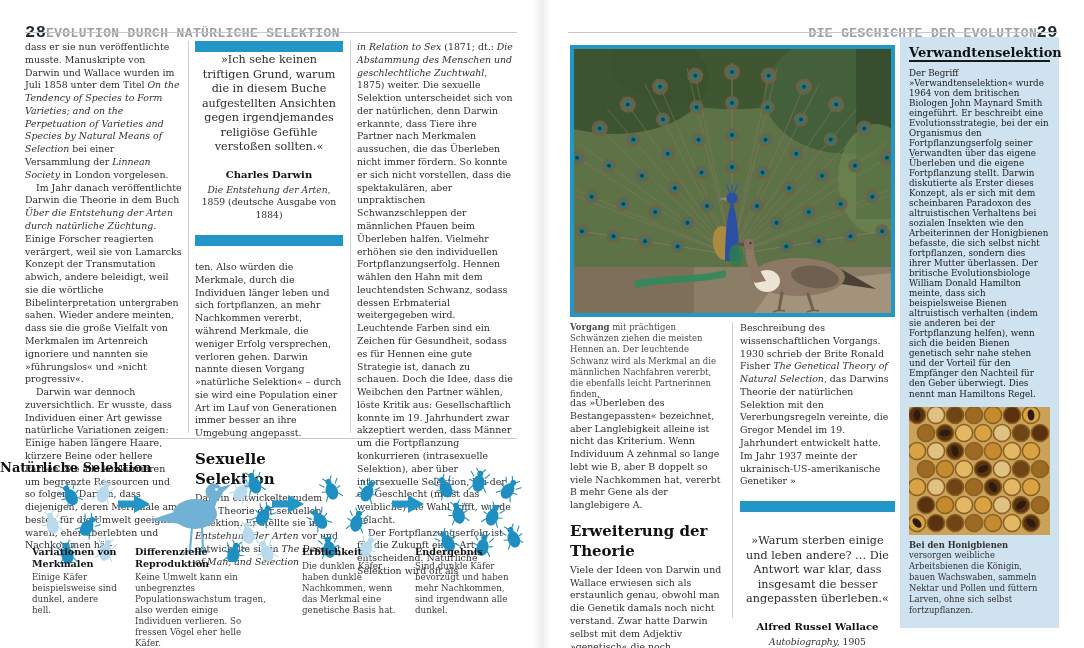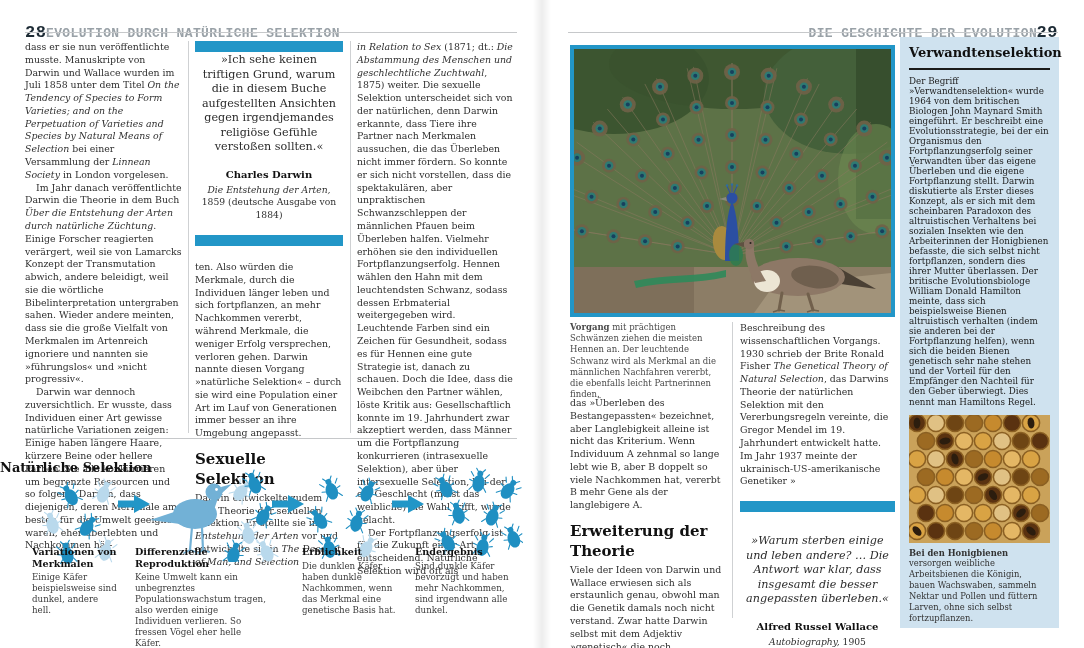--- a/index.html
+++ b/index.html
@@ -24,21 +24,21 @@
   .quote-source{font-size:9.2px;color:#2f2f2f;margin-top:2px;}
   
   .diag-title{position:absolute;left:0;top:460px;width:542px;text-align:left;font-size:13px;font-weight:bold;color:#111;}
   .stage{position:absolute;}
   .cap{position:absolute;top:546px;font-size:8.7px;line-height:1.27;color:#3c3c3c;}
   .cap .ct{font-size:9.6px;font-weight:bold;color:#111;line-height:1.2;margin-bottom:3px;}
   
   .figure{position:absolute;left:570px;top:45px;width:325px;height:272px;border:4px solid #2296c7;box-sizing:border-box;}
   .figcap{position:absolute;font-size:8.5px;line-height:1.32;color:#4a4a4a;}
   .sidebar{position:absolute;left:900px;top:37px;width:159px;height:591px;background:#cfe2ef;box-sizing:border-box;padding:8px 9px;}
-  .sidebar .sb-title{font-size:13px;font-weight:bold;color:#101010;border-bottom:2px solid #1a1a1a;padding-bottom:8px;margin-bottom:6px;}
+  .sidebar .sb-title{font-size:13px;font-weight:bold;color:#101010;border-bottom:2px solid #1a1a1a;padding-bottom:0;margin-bottom:6px;}
   .sidebar .sb-body{font-size:8.75px;line-height:1.145;color:#222;}
   .beephoto{width:141px;height:128px;margin-top:8px;display:block;}
   .sb-cap{font-size:8.4px;line-height:1.3;color:#333;margin-top:5px;}
 </style>
 </head>
 <body>
 
 <svg width="0" height="0" style="position:absolute" aria-hidden="true">
   <defs>
     <g id="beetle-sym">
@@ -542,21 +542,21 @@
     <div class="subhead">Erweiterung der Theorie</div>
     <p>Viele der Ideen von Darwin und Wallace erwiesen sich als erstaunlich genau, obwohl man die Genetik damals noch nicht verstand. Zwar hatte Darwin selbst mit dem Adjektiv »genetisch« die noch unbekannten Mechanismen der Vererbung bezeichnet, doch erst im frühen 20. Jahrhundert verwendete der britische Biologe William Bateson den Begriff »Genetik« in einer</p>
   </div>
 
   <div class="vrule" style="left:732px;top:322px;height:296px;"></div>
 
   <div class="col" style="left:740px;top:322px;width:155px;">
     <p><span>Beschreibung des wissenschaftlichen Vorgangs. 1930 schrieb der Brite Ronald Fisher </span><span style="font-style: italic;">The Genetical Theory of Natural Selection</span><span>, das Darwins Theorie der natürlichen Selektion mit den Vererbungsregeln vereinte, die Gregor Mendel im 19. Jahrhundert entwickelt hatte. Im Jahr 1937 meinte der ukrainisch-US-amerikanische Genetiker »</span></p>
     <div class="quoteblock">
       <div class="qbar" style="margin-top:13px;"></div>
-      <div class="quote-text" style="margin-top:22px;font-style:italic;">»Warum sterben einige und leben andere? … Die Antwort war klar, dass insgesamt die besser angepassten überleben.«</div>
+      <div class="quote-text" style="margin-top:22px;">»Warum sterben einige und leben andere? … Die Antwort war klar, dass insgesamt die besser angepassten überleben.«</div>
       <div class="quote-author">Alfred Russel Wallace</div>
       <div class="quote-source"><span style="font-style: italic;">Autobiography,</span><span> 1905</span></div>
 
     </div>
   </div>
 
   <div class="sidebar">
     <div class="sb-title">Verwandtenselektion</div>
     <div class="sb-body">Der Begriff »Verwandtenselektion« wurde 1964 von dem britischen Biologen John Maynard Smith eingeführt. Er beschreibt eine Evolutionsstrategie, bei der ein Organismus den Fortpflanzungserfolg seiner Verwandten über das eigene Überleben und die eigene Fortpflanzung stellt. Darwin diskutierte als Erster dieses Konzept, als er sich mit dem scheinbaren Paradoxon des altruistischen Verhaltens bei sozialen Insekten wie den Arbeiterinnen der Honigbienen befasste, die sich selbst nicht fortpflanzen, sondern dies ihrer Mutter überlassen. Der britische Evolutionsbiologe William Donald Hamilton meinte, dass sich beispielsweise Bienen altruistisch verhalten (indem sie anderen bei der Fortpflanzung helfen), wenn sich die beiden Bienen genetisch sehr nahe stehen und der Vorteil für den Empfänger den Nachteil für den Geber überwiegt. Dies nennt man Hamiltons Regel.</div>
     <svg id="beehive" class="beephoto" width="141" height="128">

